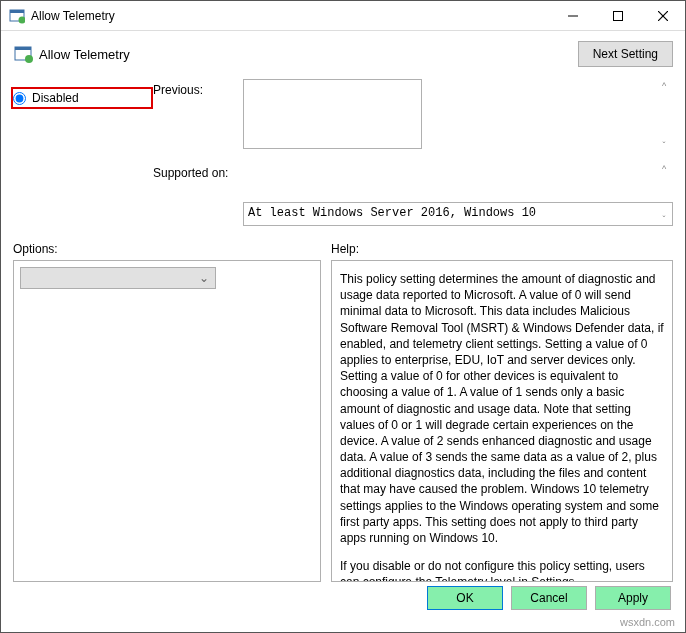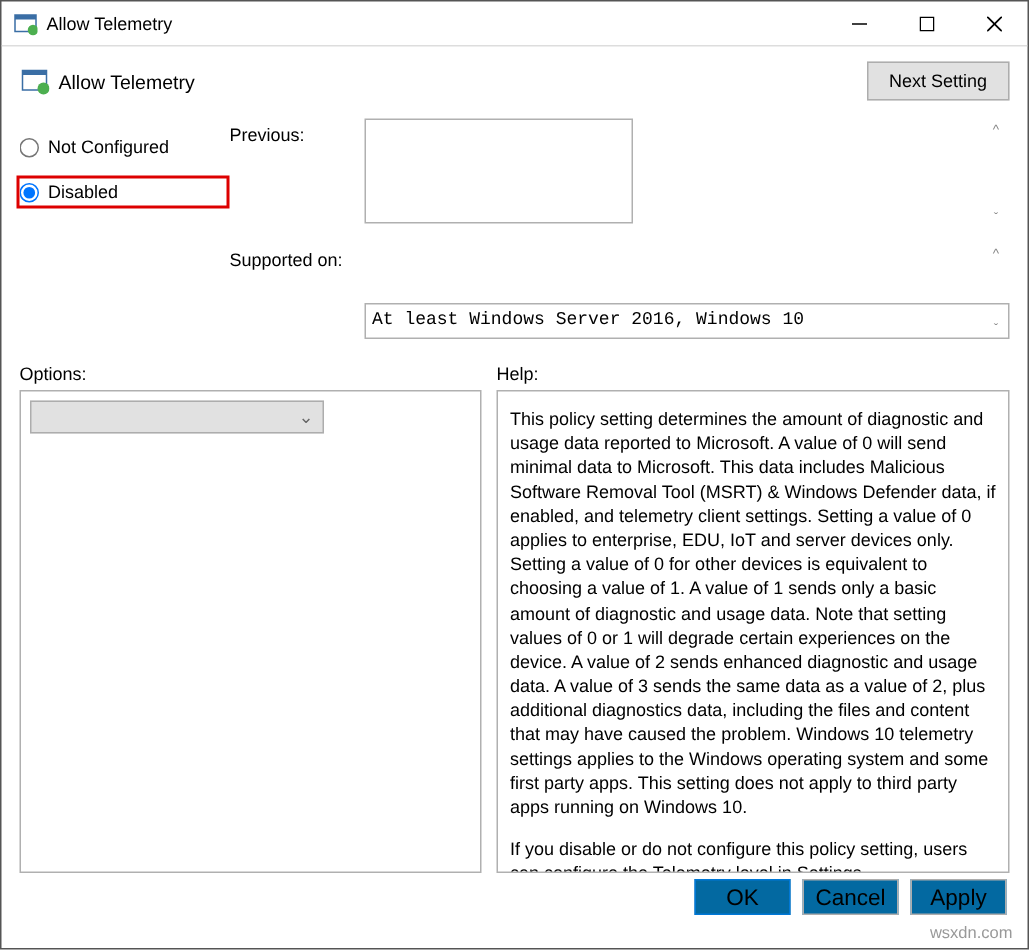--- a/index.html
+++ b/index.html
@@ -25,21 +25,21 @@
 .supported { flex: 1; border: 1px solid #b0b0b0; background: #fff; height: 24px; padding: 3px 18px 3px 4px; font-family: Liberation Mono, monospace; font-size: 12px; position: relative; margin-top: 40px; }
 .scrollhint { position: absolute; right: 2px; top: 2px; bottom: 2px; width: 14px; display: flex; flex-direction: column; justify-content: space-between; color: #888; font-size: 9px; text-align: center; }
 .labels2 { display: flex; padding: 6px 28px 4px 12px; }
 .labels2 .opt { width: 318px; }
 .panes { display: flex; padding: 0 12px; gap: 10px; }
 .options-box { width: 308px; height: 322px; border: 1px solid #b0b0b0; background: #fff; padding: 6px; }
 .combo { width: 196px; height: 22px; background: #e1e1e1; border: 1px solid #adadad; display: flex; align-items: center; justify-content: flex-end; padding-right: 6px; }
 .help-box { flex: 1; height: 322px; border: 1px solid #b0b0b0; background: #fff; padding: 10px 8px; overflow: hidden; line-height: 1.35; }
 .help-box p { margin-bottom: 12px; }
 .bottom { position: absolute; bottom: 22px; right: 14px; display: flex; gap: 8px; }
-.bottom button { width: 64px; height: 24px; background: #0369a1; border: 1px solid #adadad; font-family: inherit; font-size: 15px; cursor: pointer; }
+.bottom button { width: 76px; height: 24px; background: #86efac; border: 1px solid #adadad; font-family: inherit; font-size: 12px; cursor: pointer; }
 .bottom button.primary { border: 1.5px solid #0078d7; }
 .watermark { position: absolute; bottom: 4px; right: 10px; font-size: 11px; color: #999; }
 svg { display: block; }
 </style>
 </head>
 <body>
 
 <div class="titlebar">
   <span class="app-icon">
     <svg width="16" height="16">
@@ -76,24 +76,20 @@
         <rect x="2" y="3" width="16" height="3" fill="#3a6ea5"></rect>
         <circle cx="16" cy="15" r="4" fill="#4caf50"></circle>
       </svg>
   </span>
   <span class="htitle">Allow Telemetry</span>
   <button class="nav-btn">Next Setting</button>
 </div>
 
 <div class="upper">
   <div class="radio-col">
-    <label class="radio-row">
-      <input type="radio" name="st" style="">
-      <span>Not Configured</span>
-    </label>
     <label class="radio-row highlighted">
       <input type="radio" name="st" checked="" style="">
       <span>Disabled</span>
     </label>
   </div>
   <div class="fields">
     <div class="field-row">
       <div class="field-label">Previous:</div>
       <div style="flex:1;position:relative">
         <textarea class="textarea" style=""></textarea>

